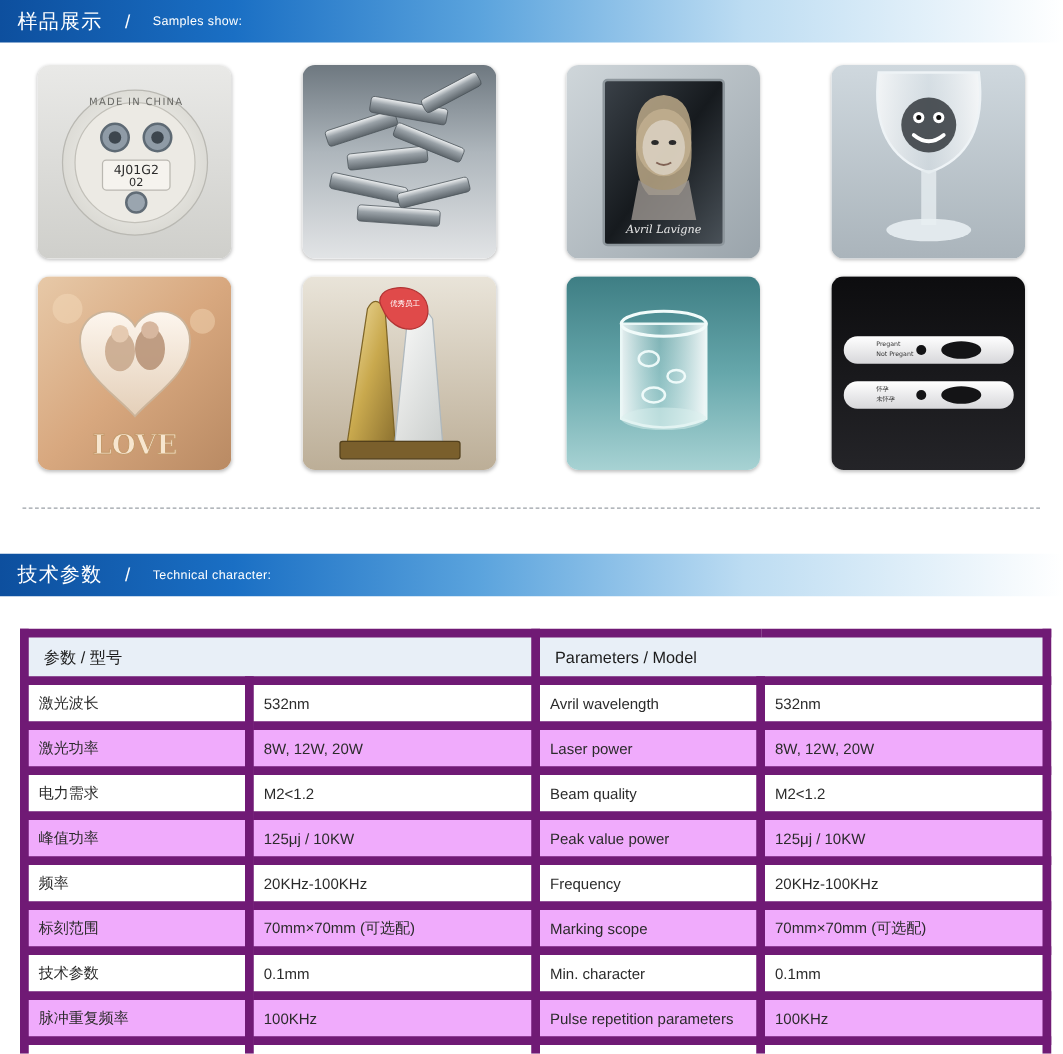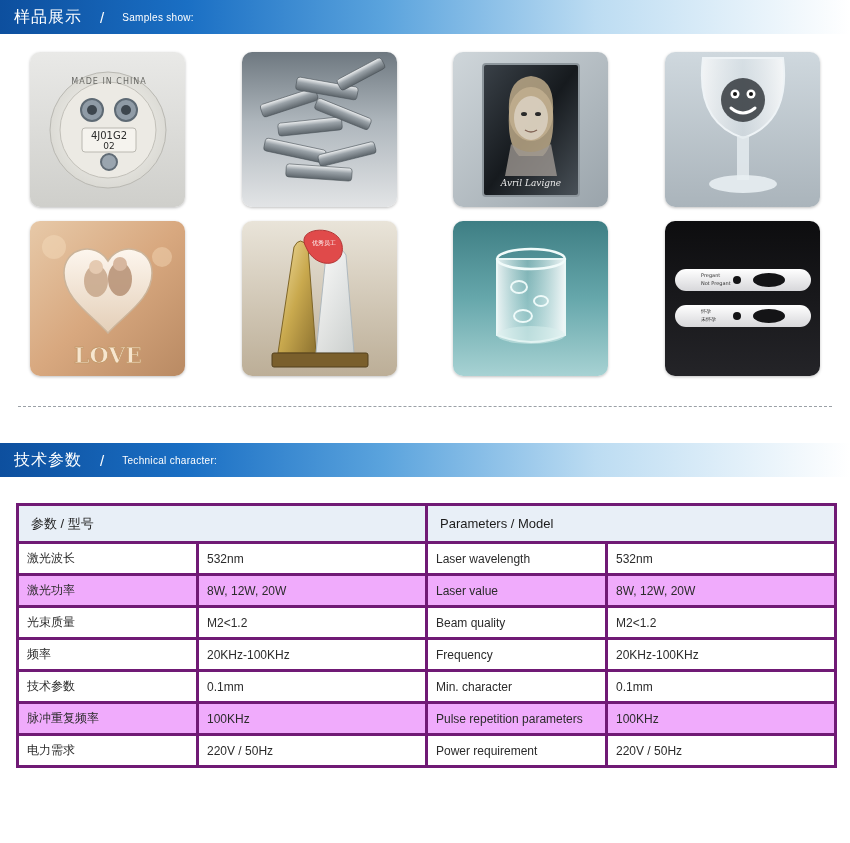--- a/index.html
+++ b/index.html
@@ -77,21 +77,21 @@
 
   
   .tech-wrap { padding: 26px 16px 0 16px; }
   table.params {
     width: 818px;
     border-collapse: collapse;
     font-size: 12px;
     table-layout: fixed;
   }
   table.params td {
-    border: 3px solid #701a75;
+    border: 7px solid #701a75;
     padding: 6px 8px;
     height: 22px;
     vertical-align: middle;
     color: #2b2b2b;
   }
   table.params tr.head td {
     background: #e8eff7;
     height: 38px;
     font-size: 13px;
     padding-left: 12px;
@@ -370,41 +370,53 @@
       </colgroup>
       <tbody>
         <tr class="head">
           <td colspan="2">参数 / 型号</td>
           <td colspan="2">Parameters / Model</td>
         </tr>
 
         <tr>
           <td class="label">激光波长</td>
           <td>532nm</td>
-          <td class="label">Laser wavelength</td>
+          <td class="label">Avril wavelength</td>
           <td>532nm</td>
         </tr>
         <tr class="alt">
           <td class="label">激光功率</td>
           <td>8W, 12W, 20W</td>
-          <td class="label">Laser value</td>
+          <td class="label">Laser power</td>
           <td>8W, 12W, 20W</td>
         </tr>
         <tr>
-          <td class="label">光束质量</td>
+          <td class="label">电力需求</td>
           <td>M2&lt;1.2</td>
           <td class="label">Beam quality</td>
           <td>M2&lt;1.2</td>
+        </tr>
+        <tr class="alt">
+          <td class="label">峰值功率</td>
+          <td>125μj / 10KW</td>
+          <td class="label">Peak value power</td>
+          <td>125μj / 10KW</td>
         </tr>
         <tr>
           <td class="label">频率</td>
           <td>20KHz-100KHz</td>
           <td class="label">Frequency</td>
           <td>20KHz-100KHz</td>
         </tr>
+        <tr class="alt">
+          <td class="label">标刻范围</td>
+          <td>70mm×70mm (可选配)</td>
+          <td class="label">Marking scope</td>
+          <td>70mm×70mm (可选配)</td>
+        </tr>
         <tr>
           <td class="label">技术参数</td>
           <td>0.1mm</td>
           <td class="label">Min. character</td>
           <td>0.1mm</td>
         </tr>
         <tr class="alt">
           <td class="label">脉冲重复频率</td>
           <td>100KHz</td>
           <td class="label">Pulse repetition parameters</td>

